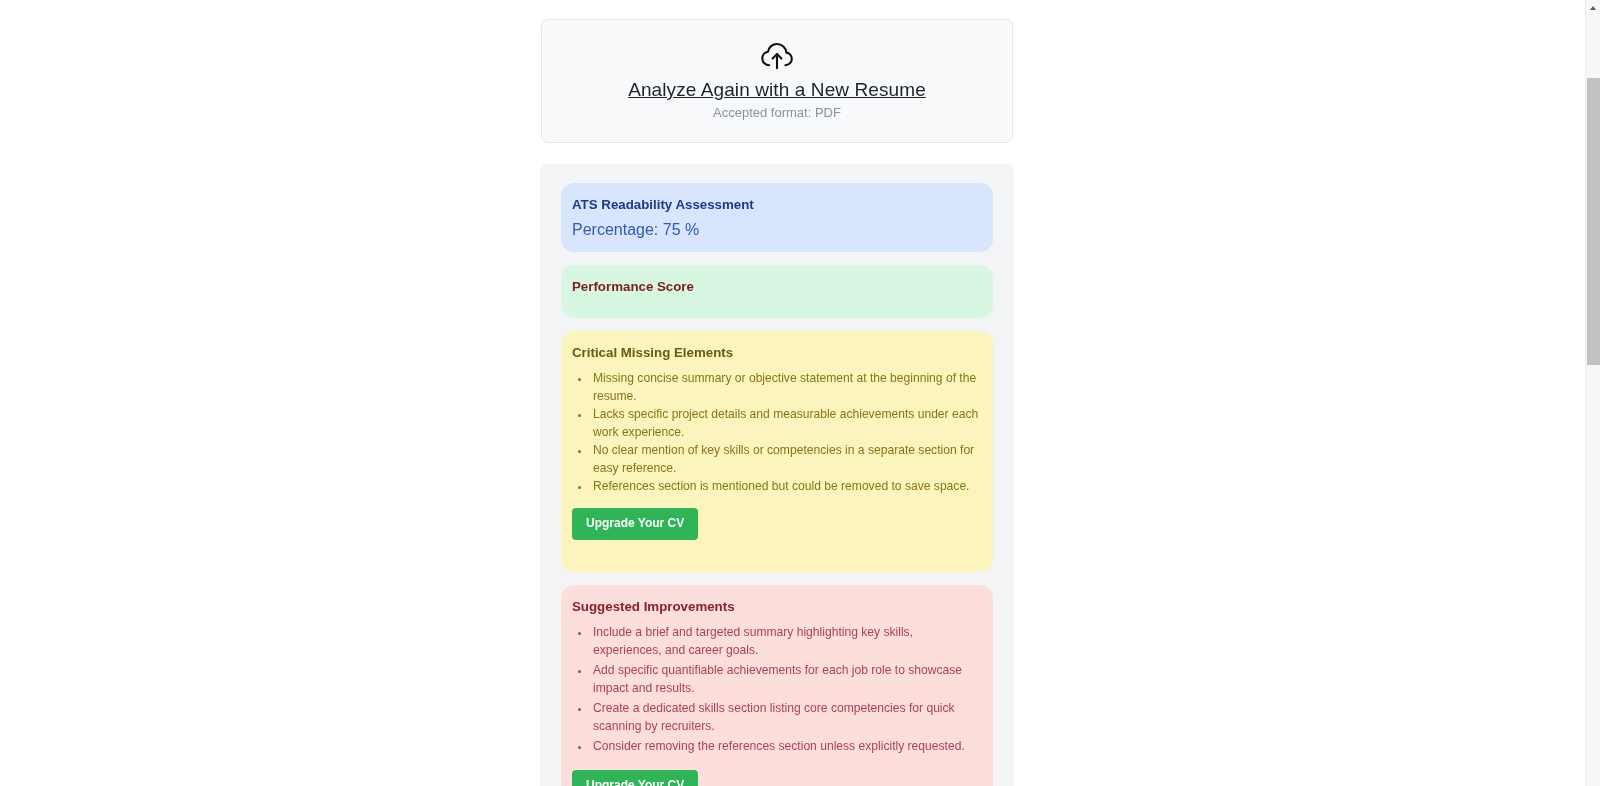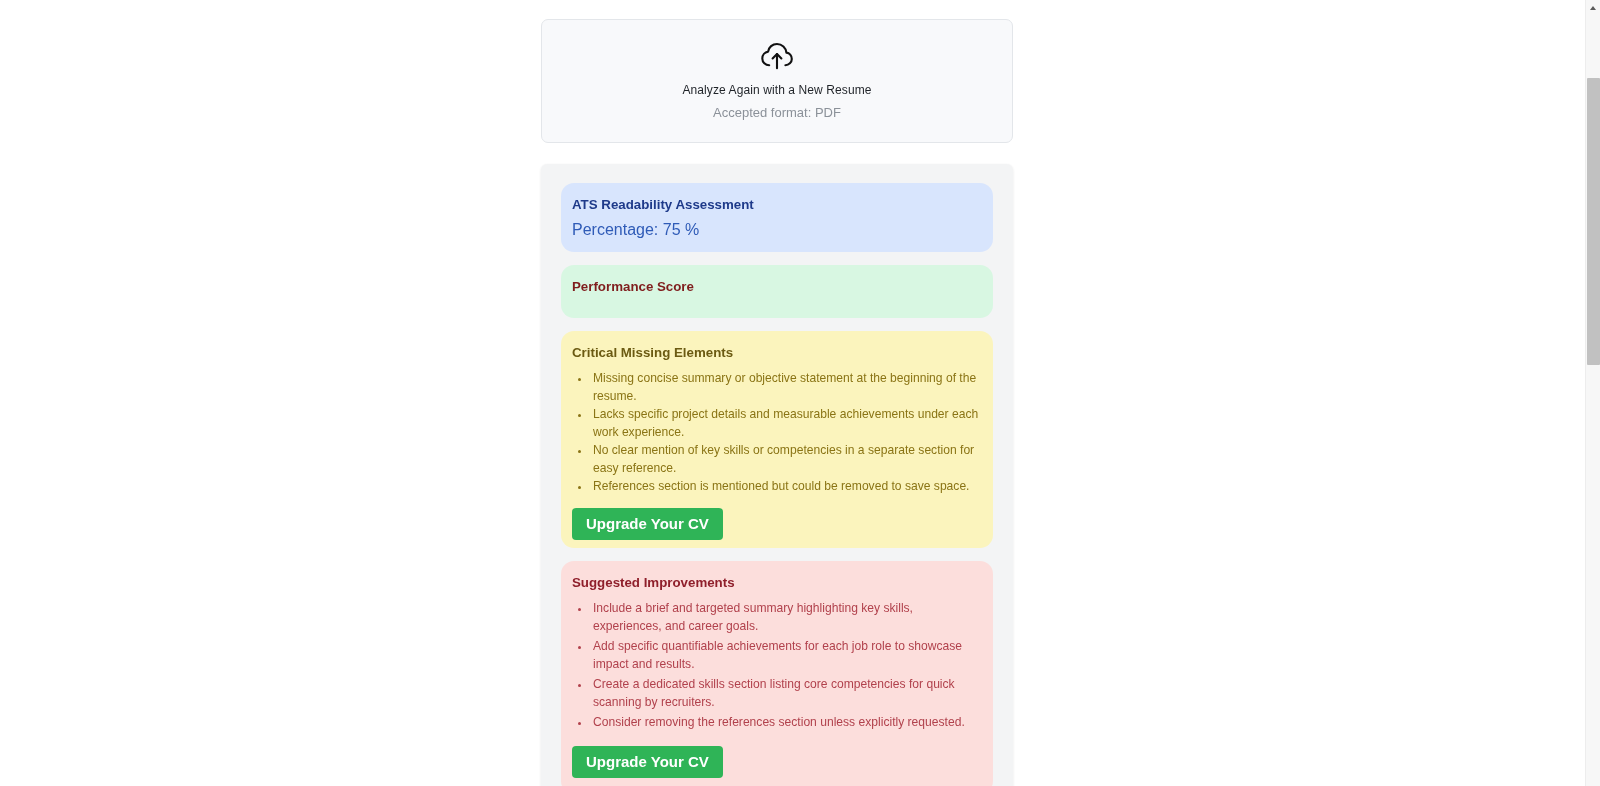--- a/index.html
+++ b/index.html
@@ -40,24 +40,25 @@
     text-align: center;
     cursor: pointer;
   }
   .upload-icon {
     display: block;
     margin: 0 auto 10px auto;
     width: 34px;
     height: 30px;
   }
   .upload-title {
-    font-size: 12px;
+    font-size: 19px;
     color: #1f2328;
     line-height: 18px;
     letter-spacing: .1px;
+    text-decoration: underline;
   }
   .upload-sub {
     margin-top: 7px;
     font-size: 13px;
     color: #8b9199;
     line-height: 14px;
   }
 
   
   .results-card {
@@ -91,21 +92,21 @@
   .panel-ats      { background: #d8e5fd; }
   .panel-ats .panel-title { color: #1e3a8a; }
   .panel-ats .panel-line  { color: #2f5bb7; }
 
   
   .panel-score    { background: #d8f7e2; padding-bottom: 15px; }
   .panel-score .panel-title { color: #7f1d1d; }
   .panel-score .panel-line  { color: #2e6b45; }
 
   
-  .panel-critical { background: #fbf4bd; padding-bottom: 8px; }
+  .panel-critical { background: #fbf4bd; padding-bottom: 32px; }
   .panel-critical .panel-title { color: #6b5a12; }
   .panel-critical .bullet-list { color: #8a7415; }
 
   
   .panel-suggest  { background: #fcdedc; padding-bottom: 16px; }
   .panel-suggest .panel-title { color: #8f1f2b; }
   .panel-suggest .bullet-list { color: #b1414c; }
 
   .bullet-list {
     margin: 6px 0 0 0;
@@ -119,21 +120,21 @@
   }
   .panel-suggest .bullet-list li { margin-bottom: 2px; }
   .bullet-list li::marker { font-size: 9px; }
 
   .upgrade-btn {
     display: inline-block;
     margin-top: 13px;
     padding: 8px 14px 9px 14px;
     background: #2fb457;
     color: #ffffff;
-    font-size: 15px;
+    font-size: 12px;
     font-weight: bold;
     line-height: 15px;
     border: none;
     border-radius: 4px;
     cursor: pointer;
     font-family: "Liberation Sans", sans-serif;
   }
 
   
   .scrollbar {

